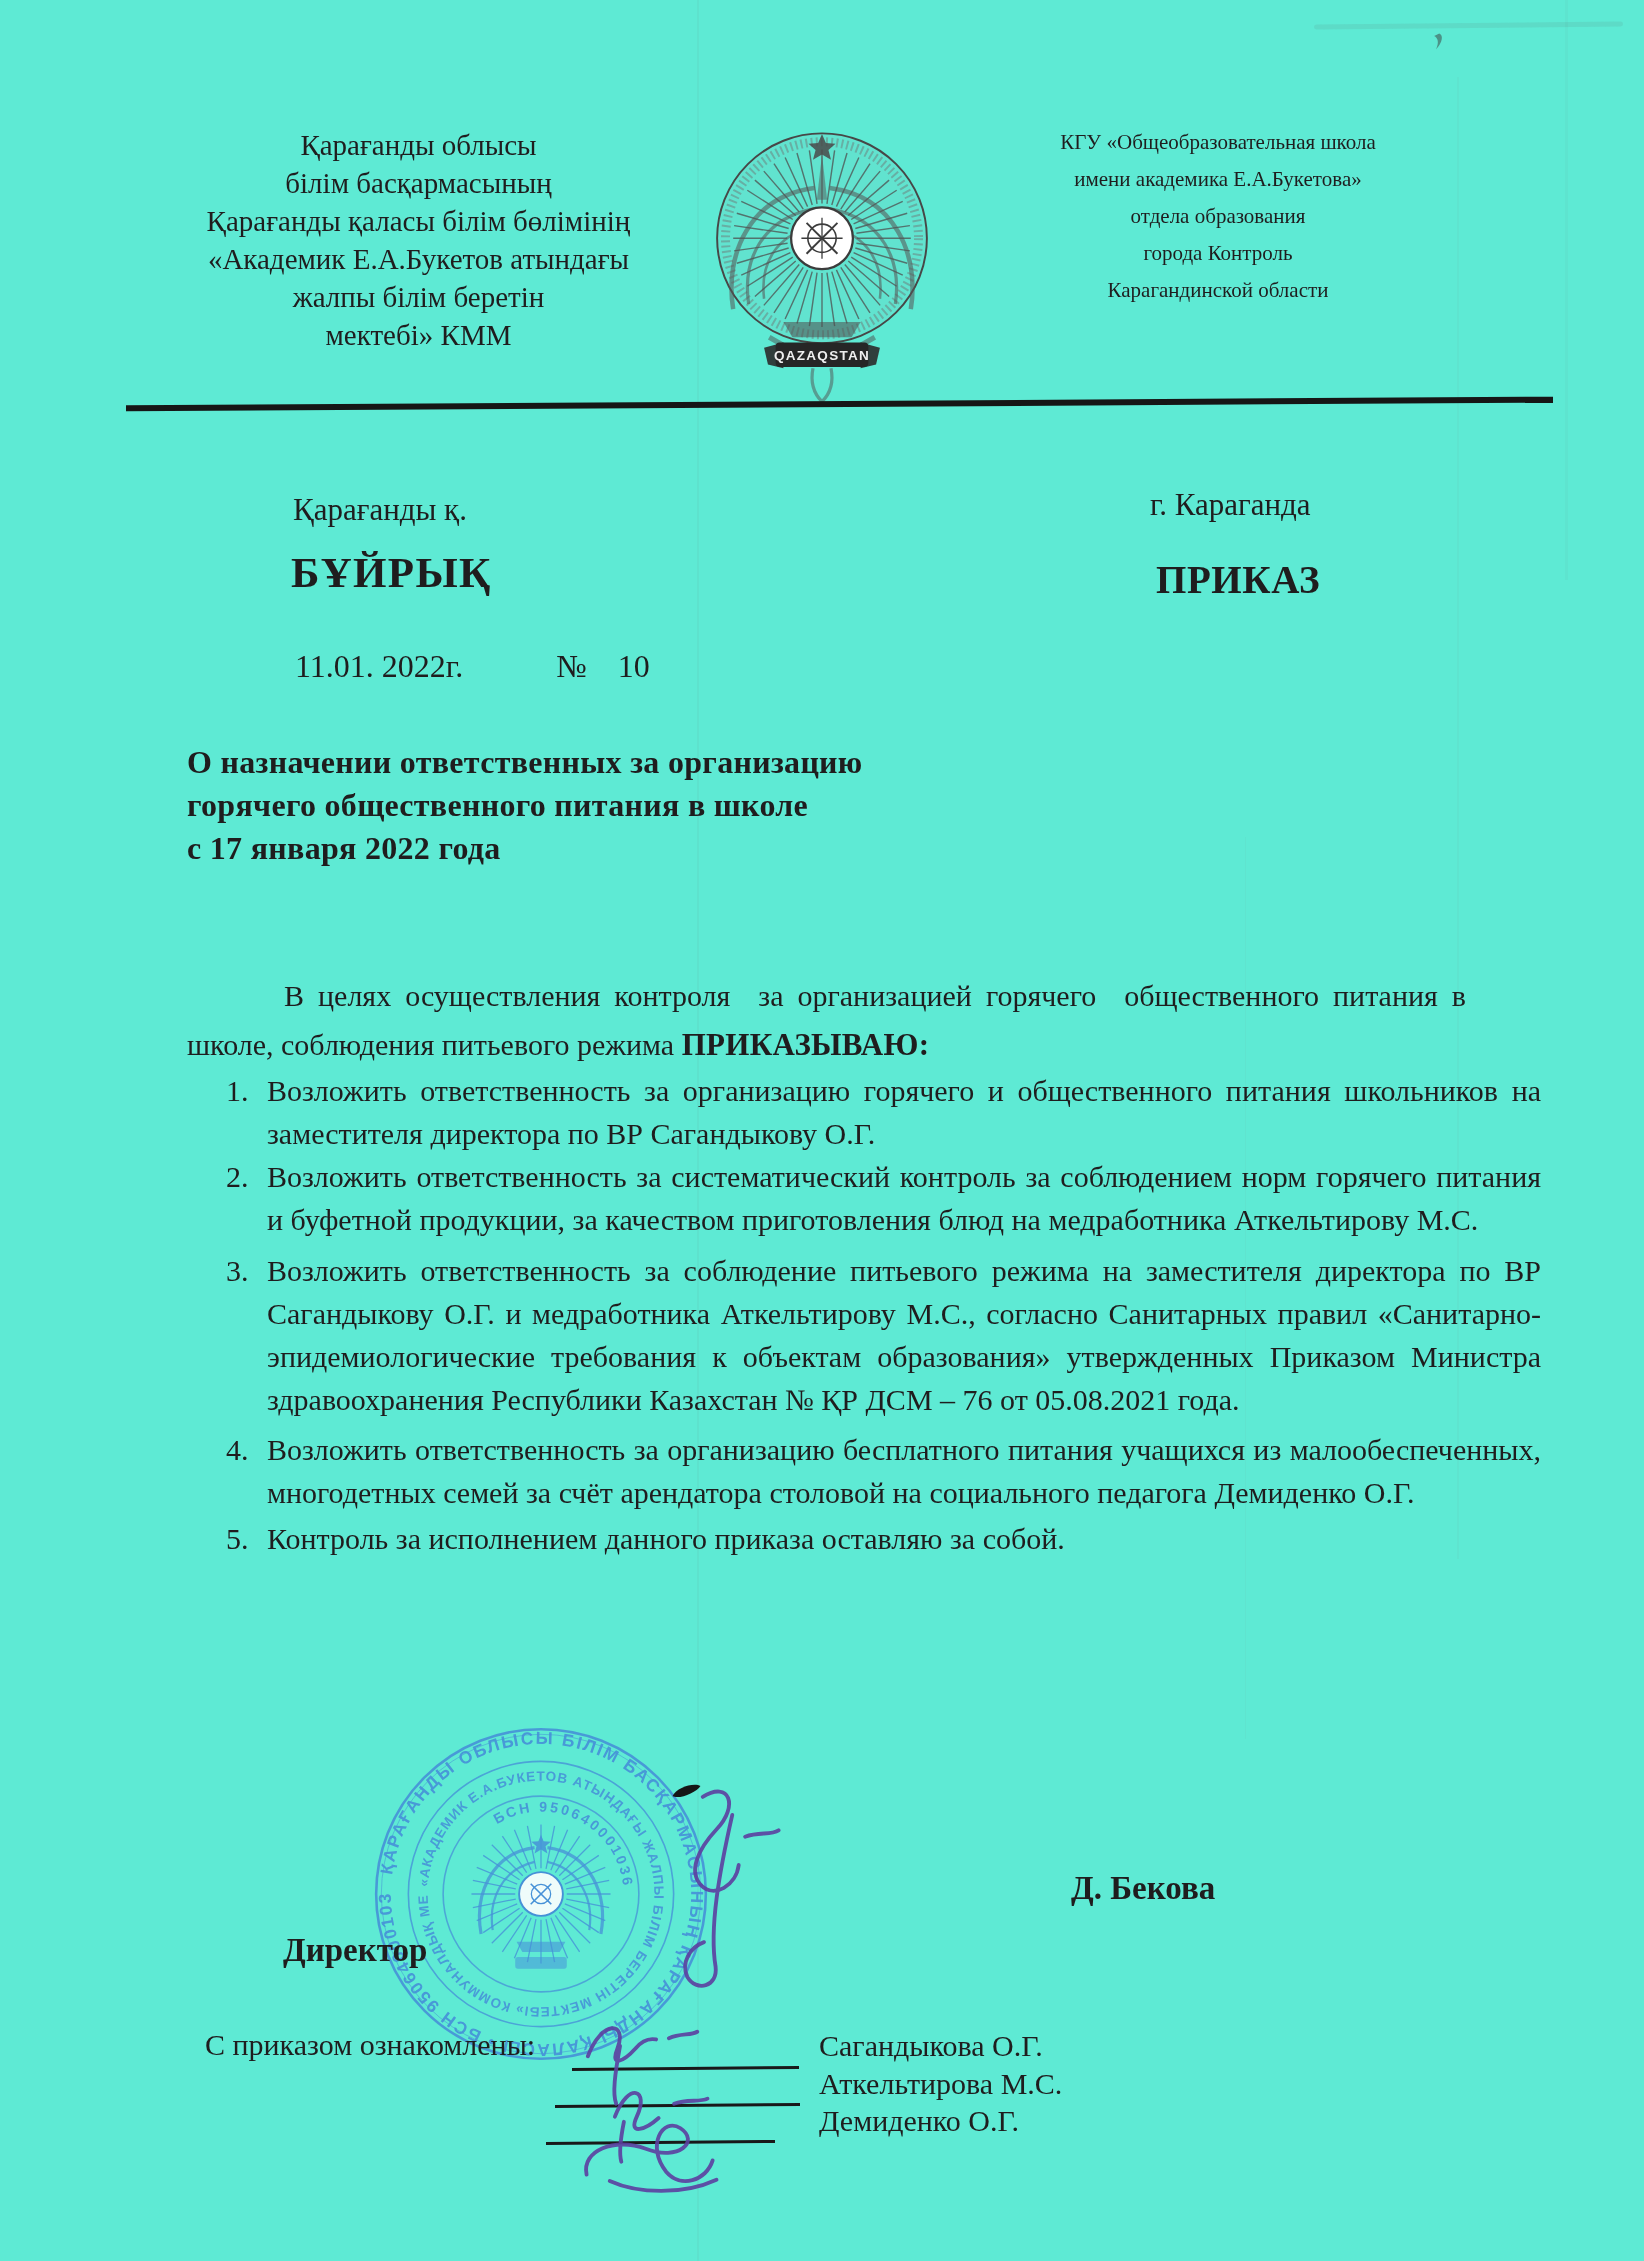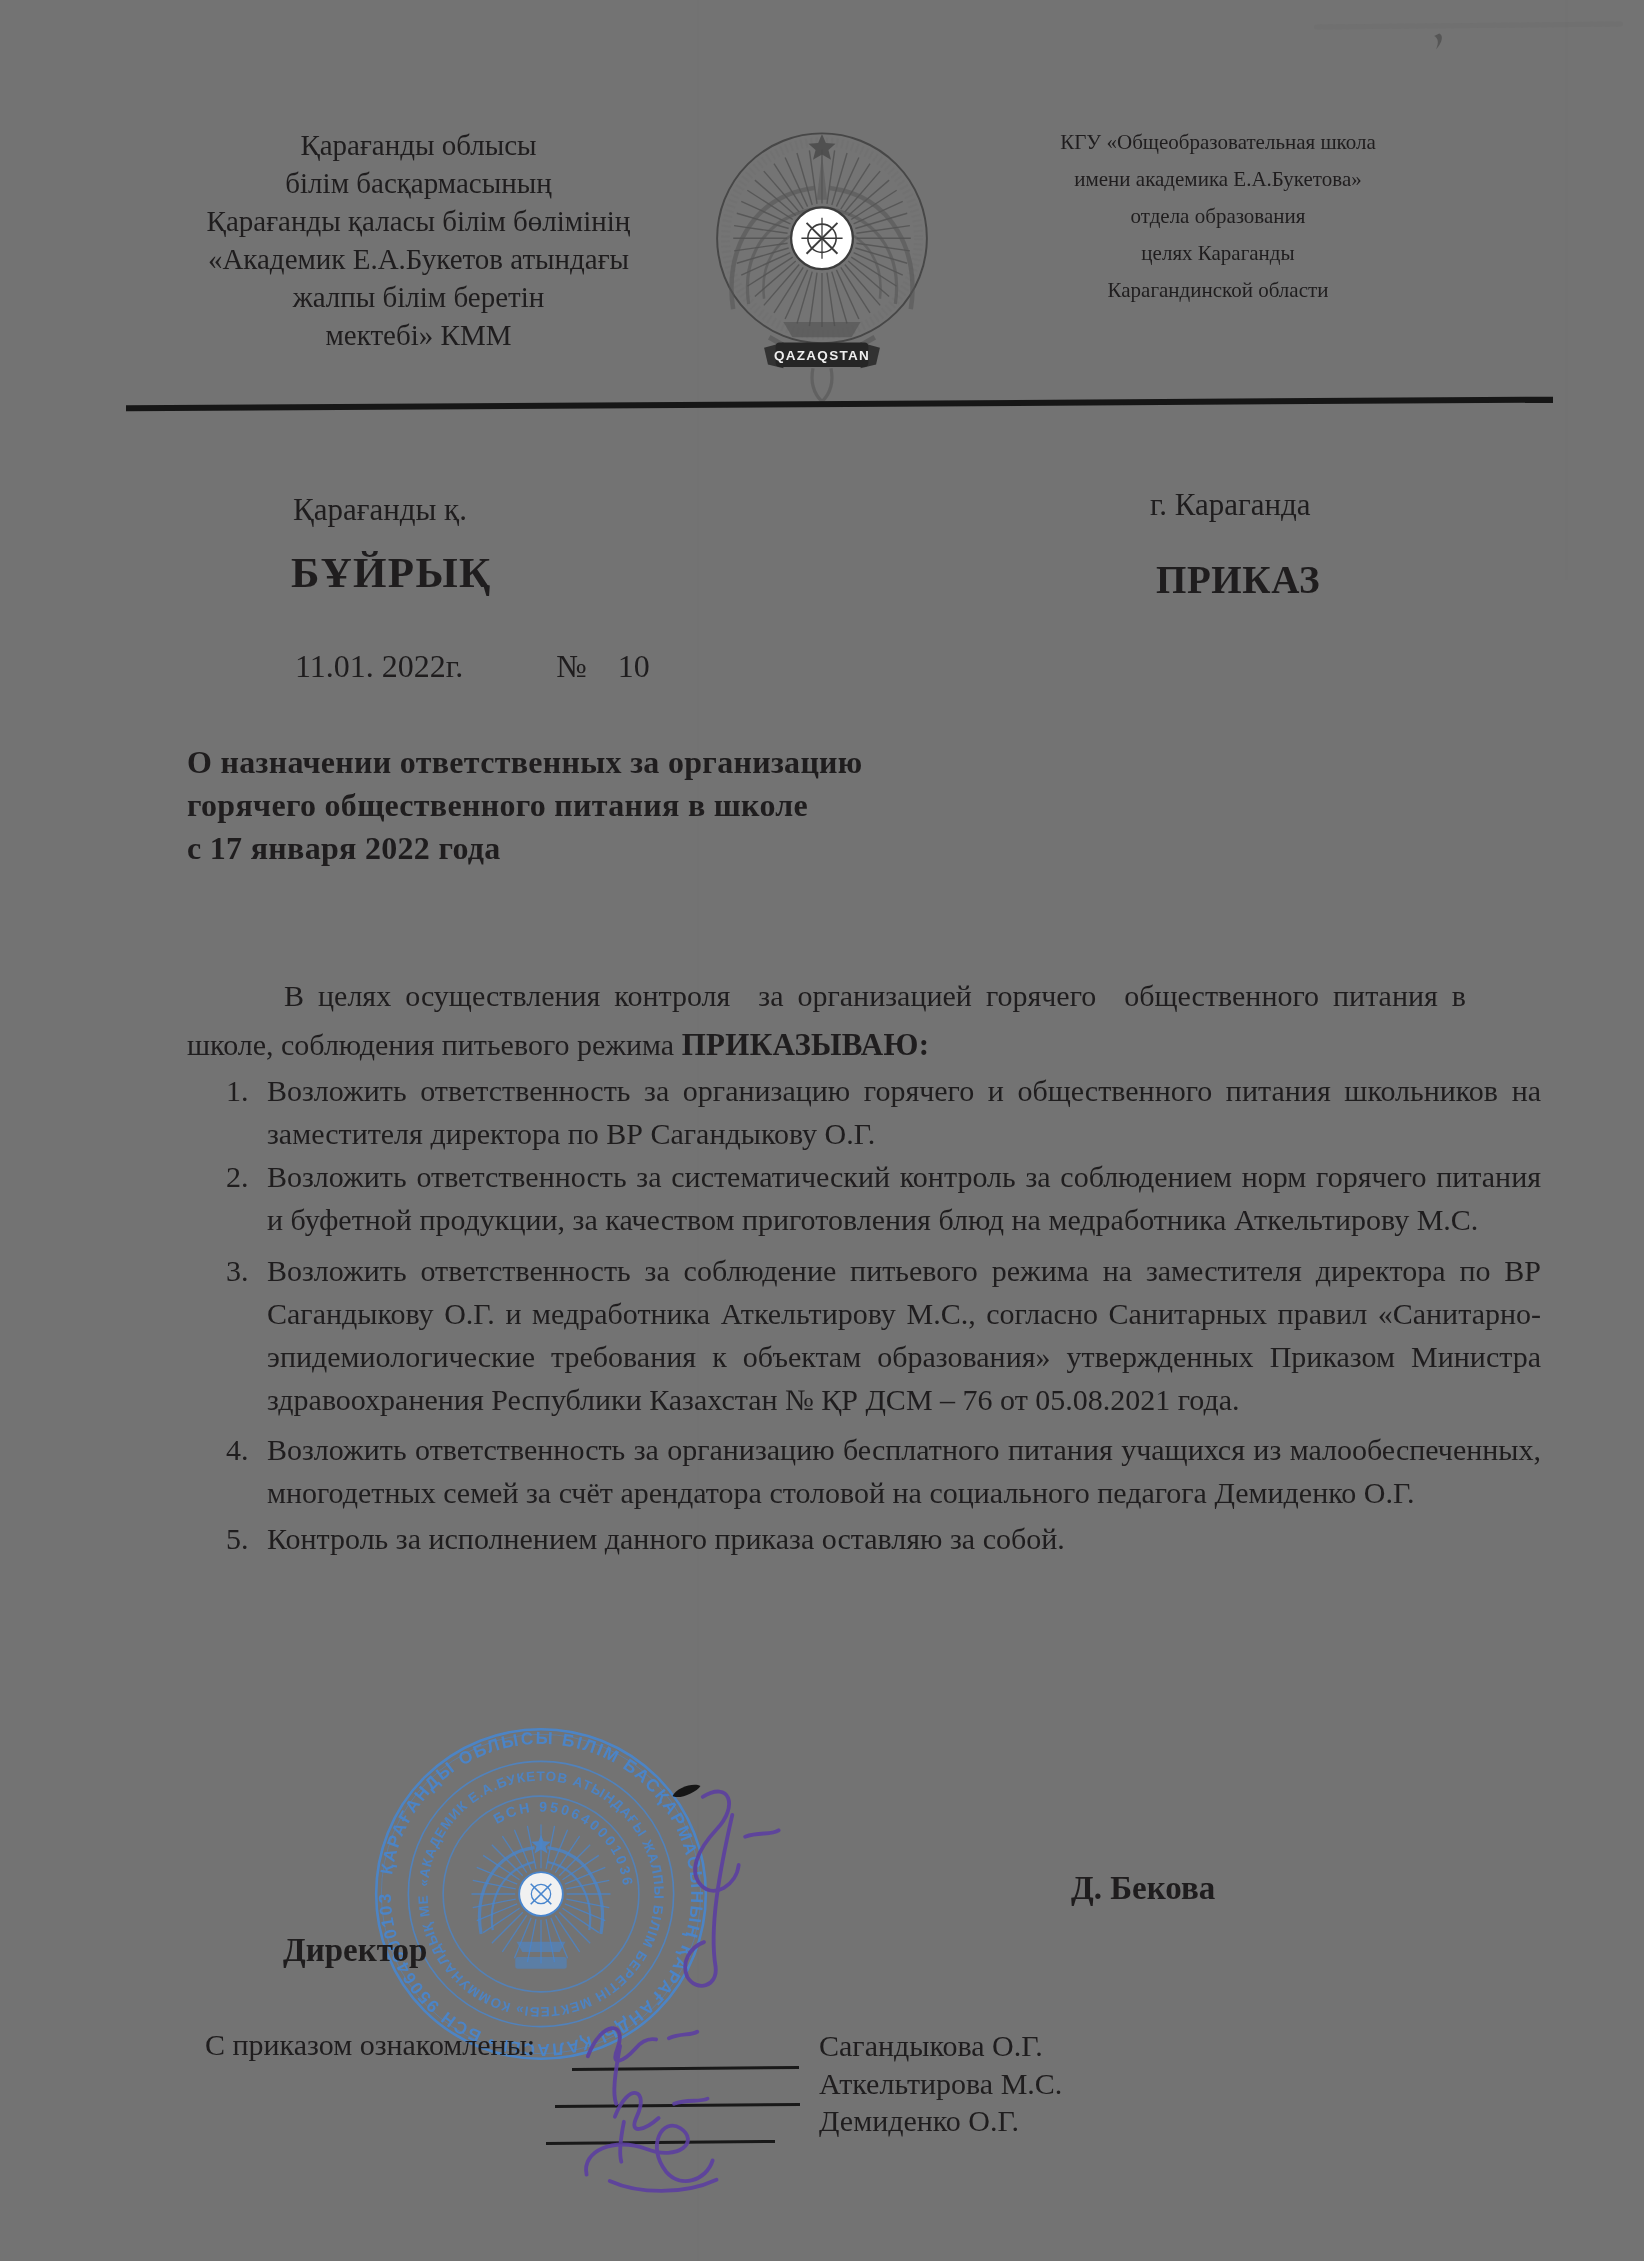--- a/index.html
+++ b/index.html
@@ -1,20 +1,20 @@
 <!DOCTYPE html>
 <html style="font-size:10.3px"><head>
 <meta charset="utf-8">
 <style>
   * { margin:0; padding:0; box-sizing:border-box; }
   html,body { background:#ffffff; }
   .page {
     position:relative;
     width:1644px; height:2261px;
-    background:#737373;
+    background:#5eead4;
     font-family:"Liberation Serif","DejaVu Serif",serif;
     color:#1f1d1e;
     overflow:hidden;
   }
   .abs { position:absolute; }
 
   
   .org-block { text-align:center; }
   .org-left  { left:122px;  top:126px; width:593px; font-size:29px; line-height:38px; }
   .org-right { left:941px; top:124px; width:554px; font-size:21px; line-height:37px; }
@@ -177,21 +177,21 @@
       <rect x="128" y="352" width="144" height="38" rx="6" fill="#262626"></rect>
       <text x="200" y="379" text-anchor="middle" font-family="Liberation Sans, sans-serif" font-size="21" font-weight="bold" letter-spacing="2" fill="#efefef">QAZAQSTAN</text>
     </g>
     <path d="M186,392 C182,412 186,430 200,444 C214,430 218,412 214,392" fill="none" stroke="#4f4f4f" stroke-width="5" opacity="0.5"></path>
   </svg>
 
   <div class="abs org-block org-right">
     <div class="org-line">КГУ «Общеобразовательная школа</div>
     <div class="org-line">имени академика Е.А.Букетова»</div>
     <div class="org-line">отдела образования</div>
-    <div class="org-line">целях Караганды</div>
+    <div class="org-line">города Контроль</div>
     <div class="org-line">Карагандинской области</div>
   </div>
 
   <div class="abs divider"></div>
 
   <div class="abs place-kk">Қарағанды қ.</div>
   <div class="abs place-ru">г. Караганда</div>
   <div class="abs order-kk">БҰЙРЫҚ</div>
   <div class="abs order-ru">ПРИКАЗ</div>
 

